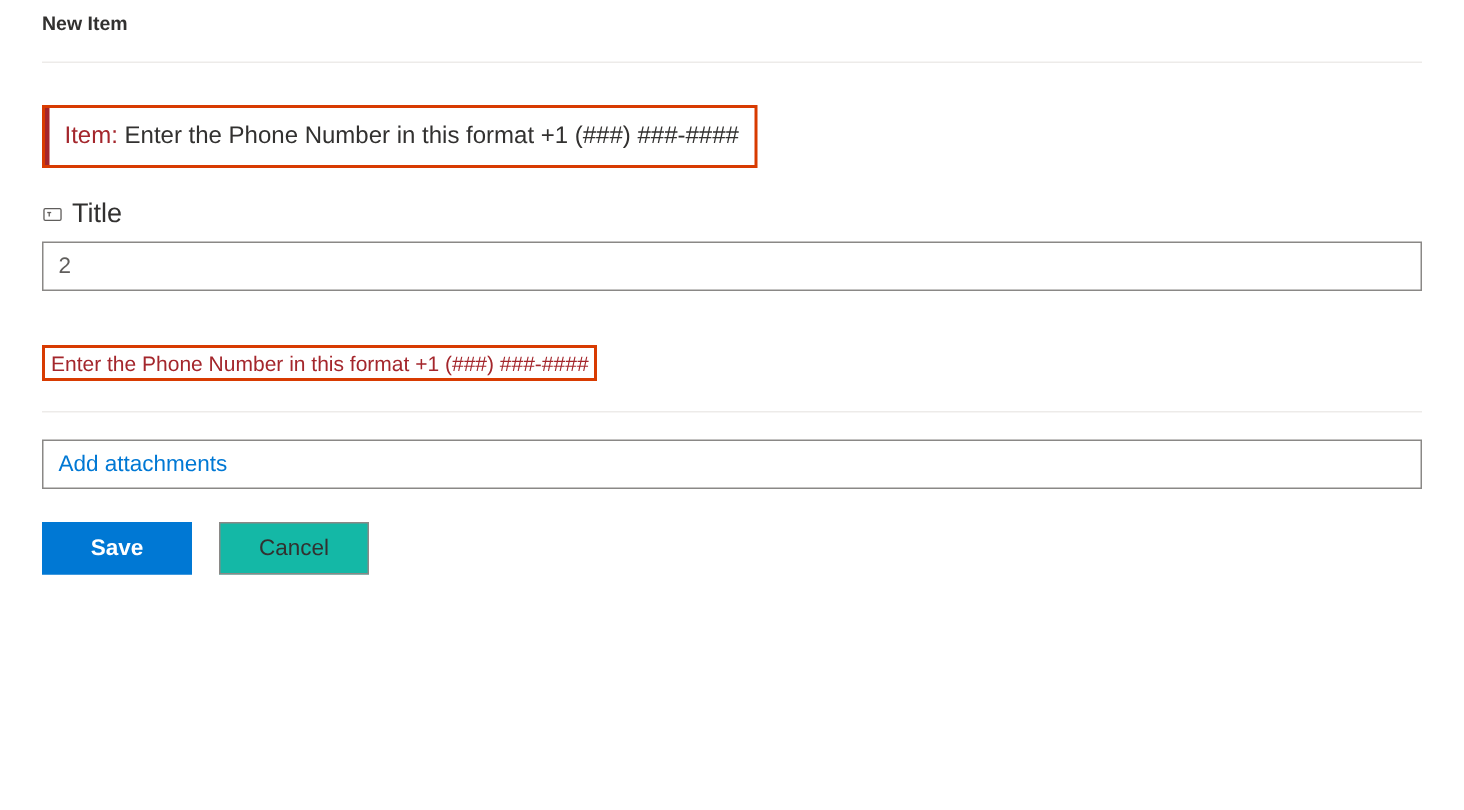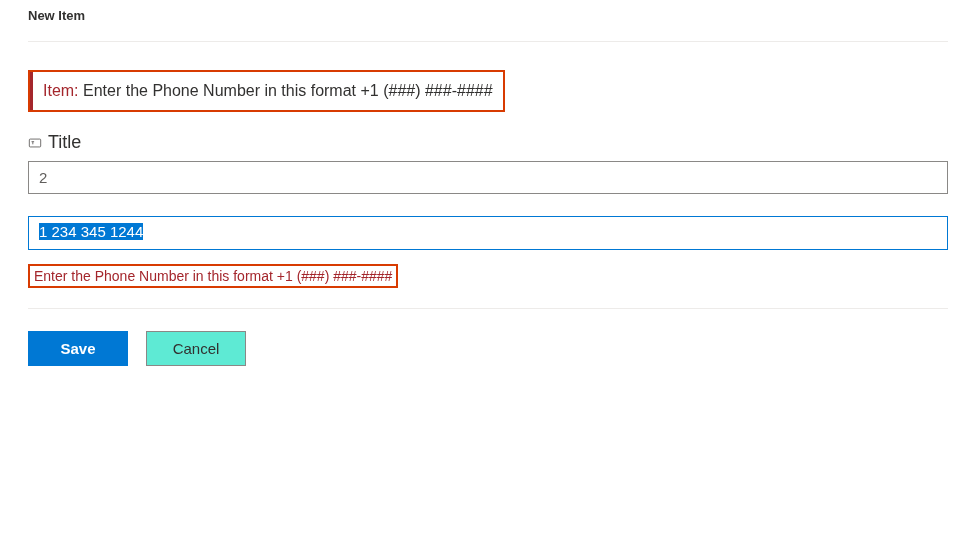--- a/index.html
+++ b/index.html
@@ -118,21 +118,21 @@
       cursor: pointer;
       border: 1px solid transparent;
     }
     .btn-primary {
       background: #0078d4;
       color: #fff;
       border-color: #0078d4;
       font-weight: 600;
     }
     .btn-default {
-      background: #5eead4;
+      background: #14b8a6;
       color: #323130;
       border-color: #8a8886;
     }
   </style>
 </head>
 <body>
 
 
 
 <h1 class="page-title">New Item</h1>
@@ -154,31 +154,29 @@
         <line x1="4" y1="6.5" x2="7" y2="6.5"></line>
         <line x1="5.5" y1="6.5" x2="5.5" y2="9.5"></line>
       </svg>
     </span>
     <span class="field-label">Title</span>
   </div>
   <input type="text" class="text-input" value="2" style="">
 </div>
 
 <div class="field" style="margin-bottom:0;">
-  <div class="inp-box">
-    <span class="val-highlight" style="background:#0078d4;color:#fff;">1 234 345 1244</span>
-  </div>
   <div class="inline-error-wrap">
     <span class="inline-error">Enter the Phone Number in this format +1 (###) ###-####</span>
   </div>
 </div>
 
 <hr class="mini-divider">
 
 <div class="field">
+  <div class="attach-input">Add attachments</div>
 </div>
 
 <div class="button-row">
   <button class="btn btn-primary">Save</button>
   <button class="btn btn-default">Cancel</button>
 </div>
 
 
 
 

